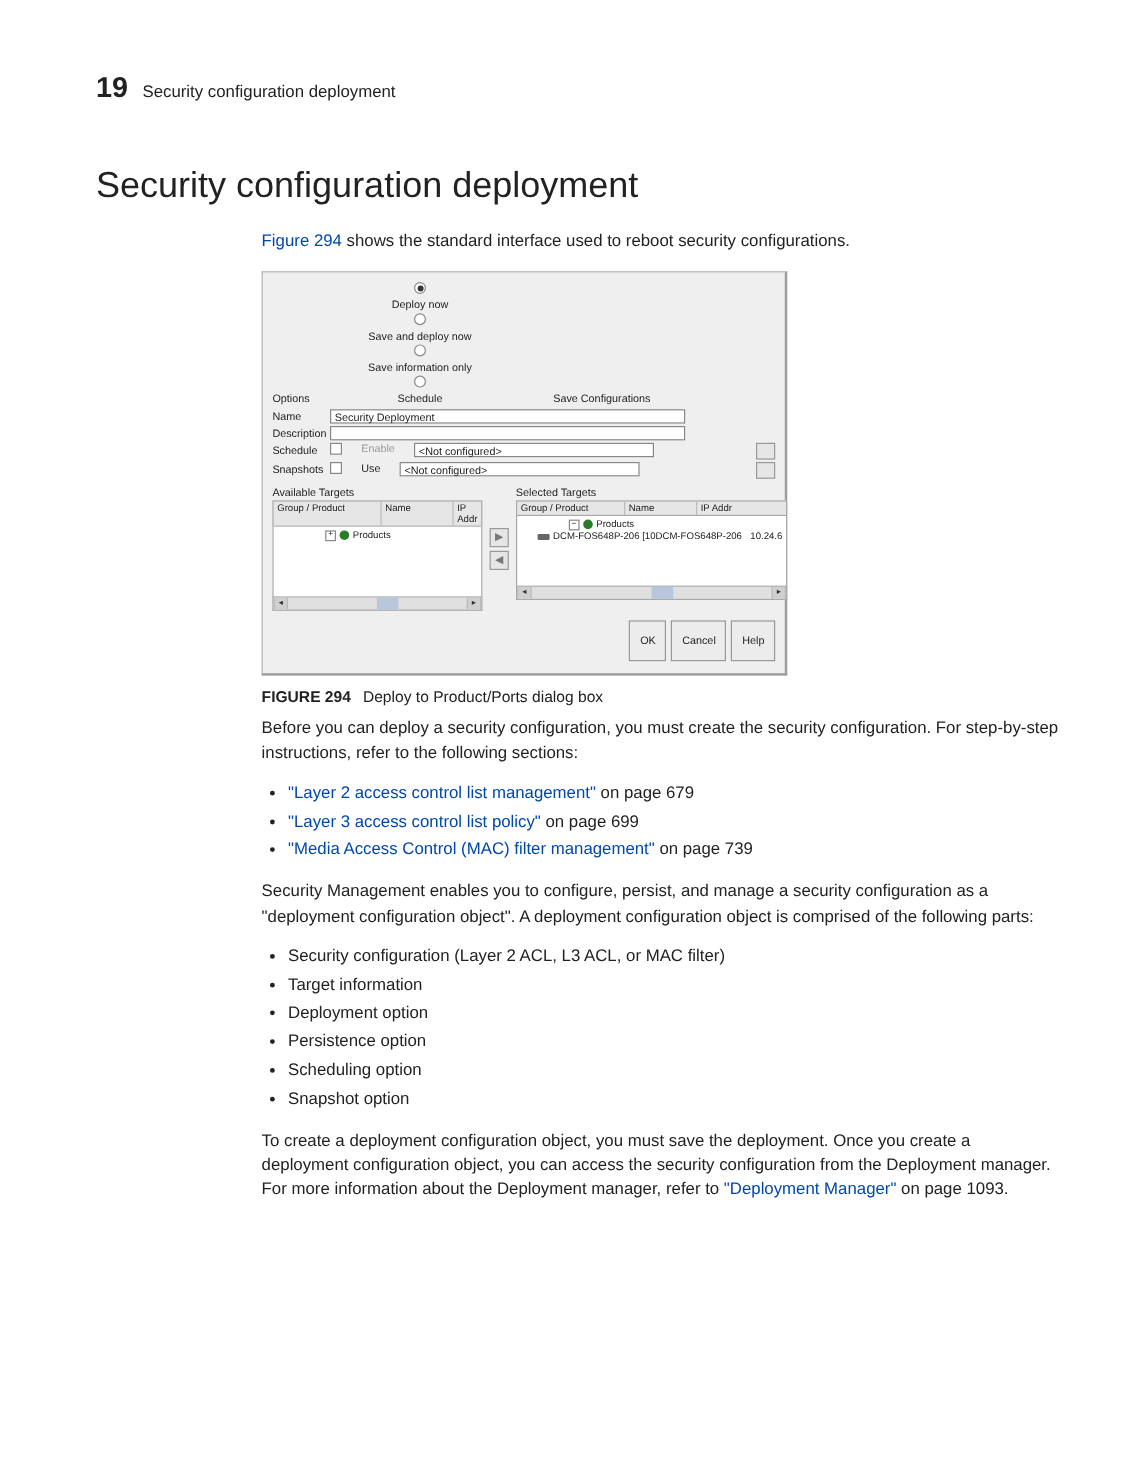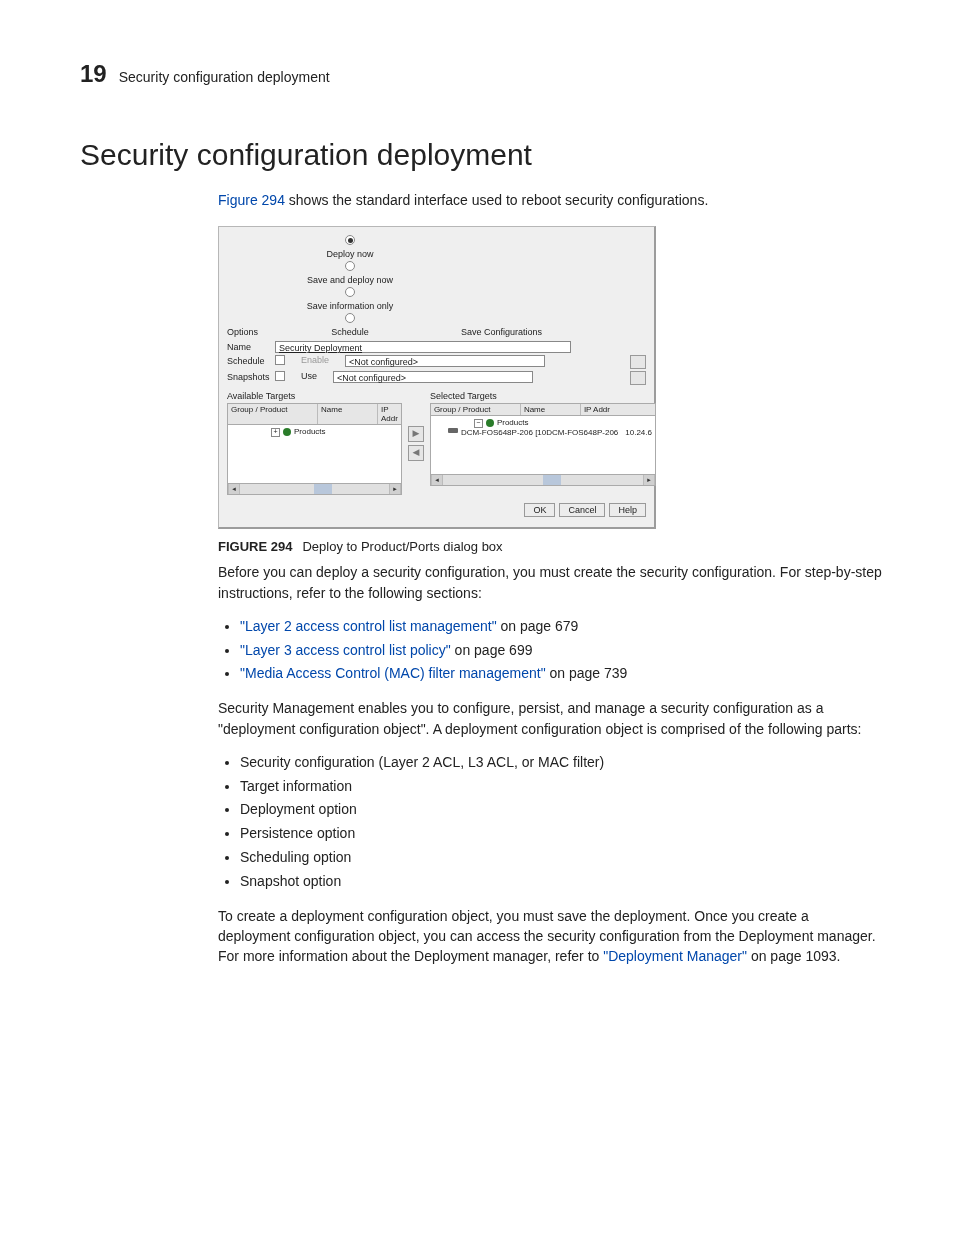--- a/index.html
+++ b/index.html
@@ -110,21 +110,21 @@
   }
   .dlg-input {
     border: 1px solid #888;
     background: #fff;
     height: 12px;
     padding: 0 3px;
     font-size: 9px;
     line-height: 12px;
     box-sizing: border-box;
   }
-  .dlg-input.full { width: 296px; text-decoration: underline; }
+  .dlg-input.full { width: 296px; }
   .cb {
     width: 8px;
     height: 8px;
     border: 1px solid #888;
     background: #fff;
     flex: 0 0 8px;
   }
   .disabled { color: #999; }
   .sched-line {
     display: flex;
@@ -193,21 +193,21 @@
   }
   .switch-icon {
     width: 10px;
     height: 5px;
     background: #666;
     border-radius: 1px;
   }
   .subnode {
     margin-left: 14px;
     display: flex;
-    align-items: flex-start;
+    align-items: center;
     gap: 3px;
     line-height: 10px;
     white-space: nowrap;
   }
   .scrollbar {
     display: flex;
     border: 1px solid #aaa;
     border-top: none;
     height: 10px;
     background: #e0e0e0;
@@ -254,21 +254,21 @@
   .dlg-buttons {
     display: flex;
     justify-content: flex-end;
     gap: 4px;
     margin-top: 8px;
   }
   .dlg-btn {
     border: 1px solid #999;
     background: #ececec;
     font-size: 9px;
-    padding: 1px 8px;
+    padding: 11px 8px;
   }
   .figure-caption {
     font-size: 13px;
     margin-top: 10px;
   }
   .figure-caption .fc-label {
     font-weight: 700;
     margin-right: 10px;
   }
   ul.bullets {
@@ -324,20 +324,24 @@
           </div>
           <div style="width:24px;"></div>
           <div style="flex:0 0 auto; text-align:right; padding-top:1px;">Save Configurations</div>
         </div>
 
         <div class="dlg-row" style="margin-top:4px;">
           <div class="dlg-label">Name</div>
           <div class="dlg-input full">Security Deployment</div>
         </div>
 
+        <div class="dlg-row">
+          <div class="dlg-label">Description</div>
+          <div class="dlg-input full"></div>
+        </div>
 
         <div class="dlg-row">
           <div class="dlg-label">Schedule</div>
           <div class="sched-line">
             <span class="cb"></span>
             <span class="disabled">Enable</span>
             <div class="dlg-input" style="width:200px;">&lt;Not configured&gt;</div>
           </div>
           <div style="flex:1;"></div>
           <div class="mini-btn"></div>

